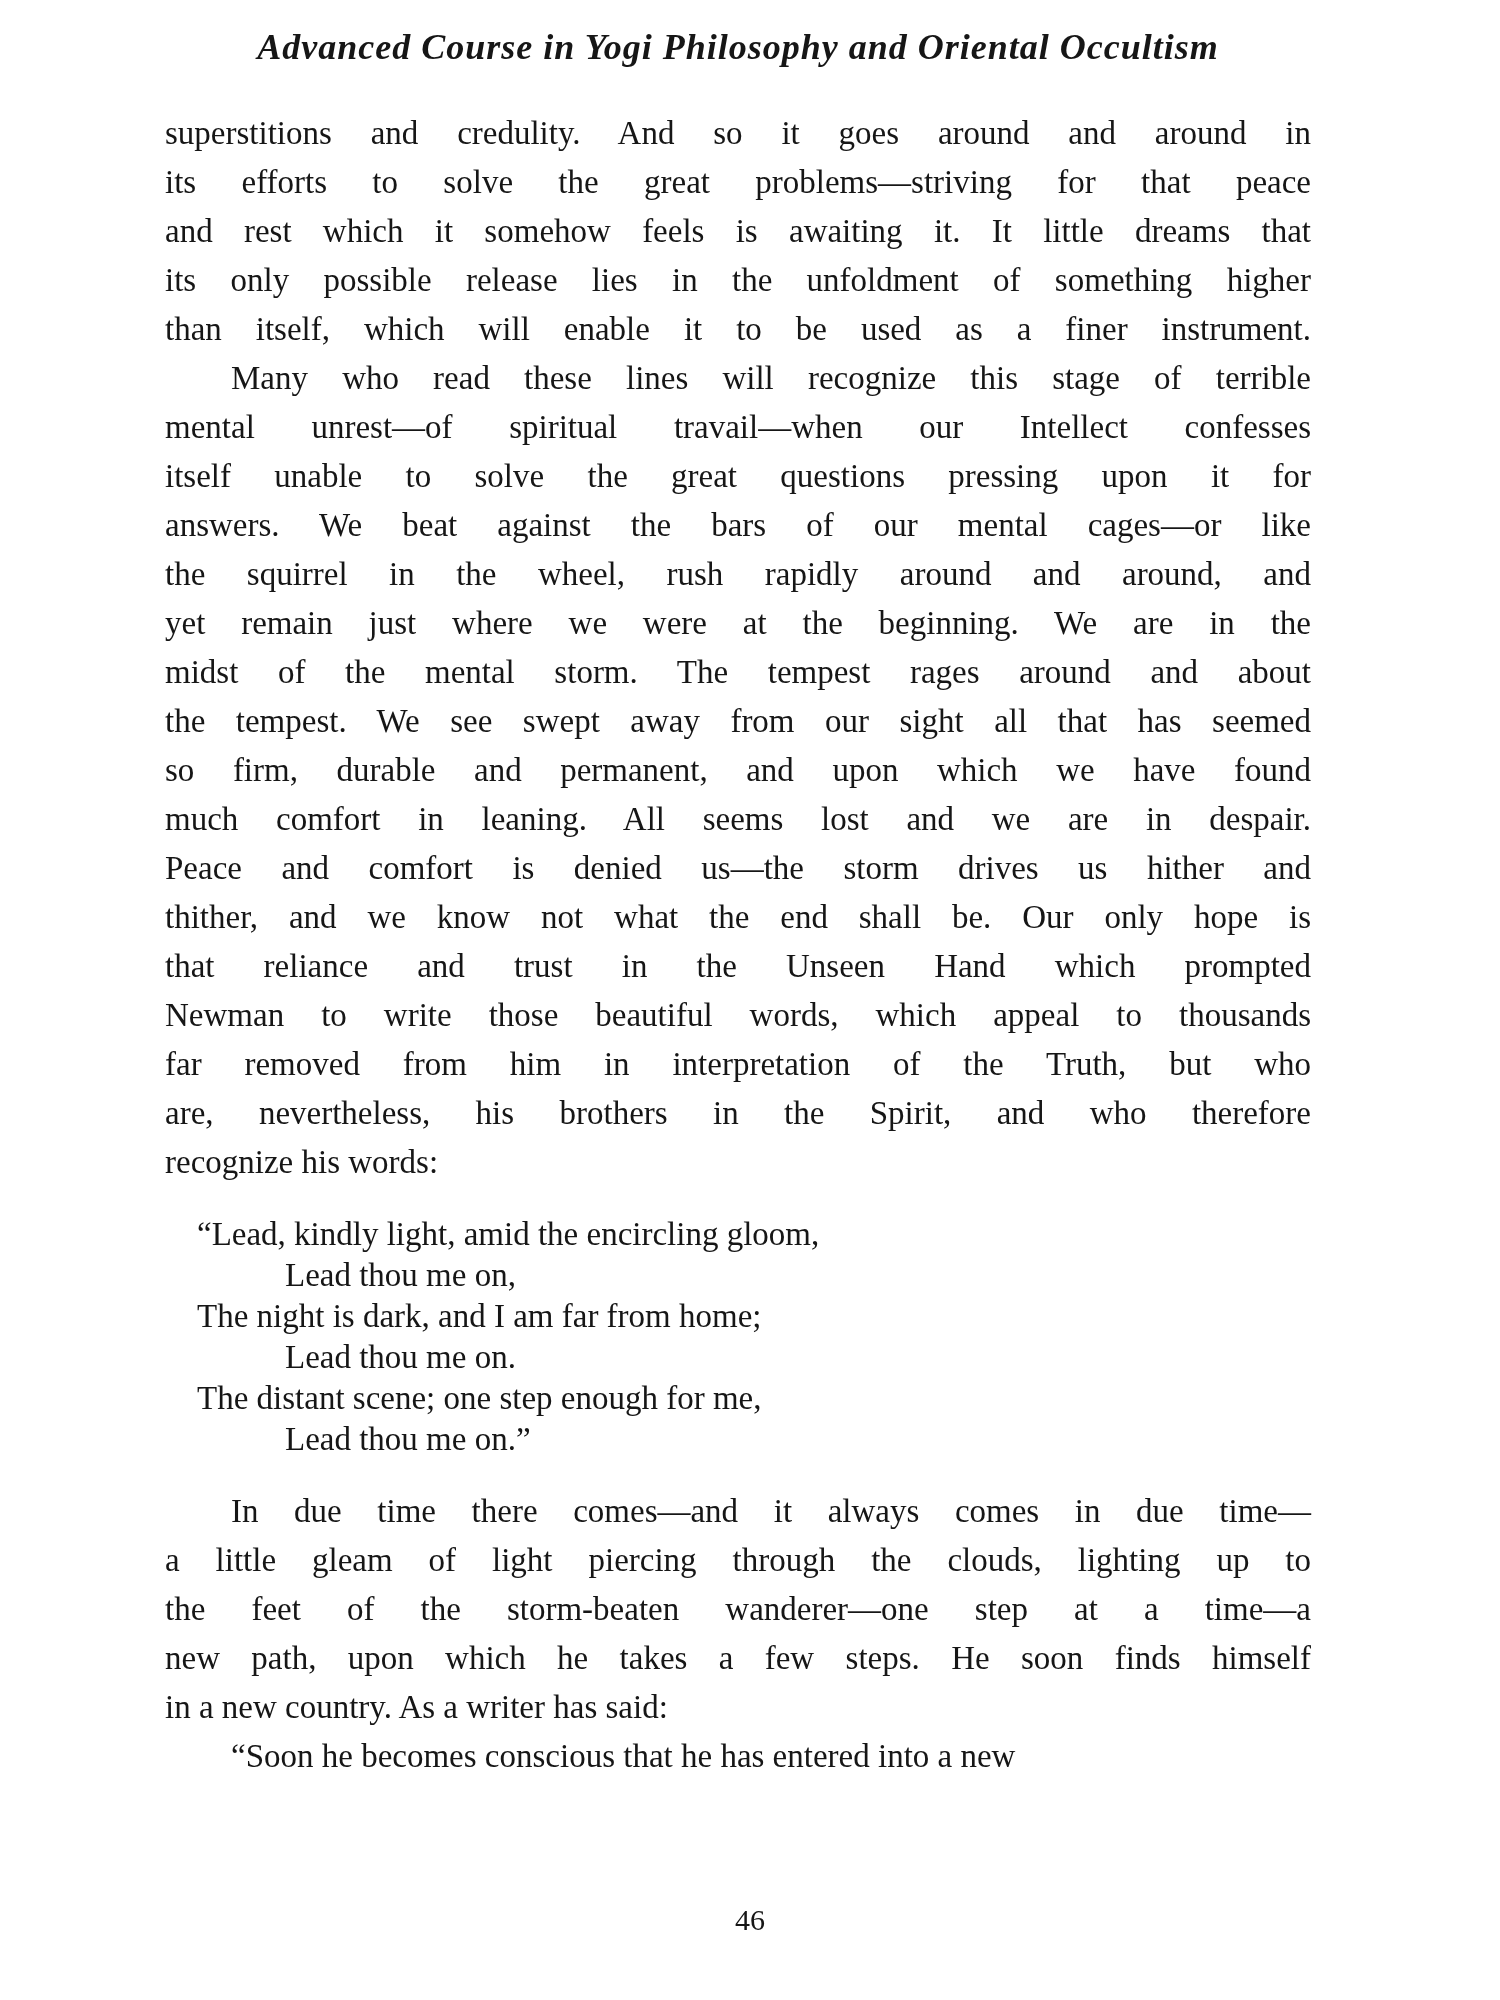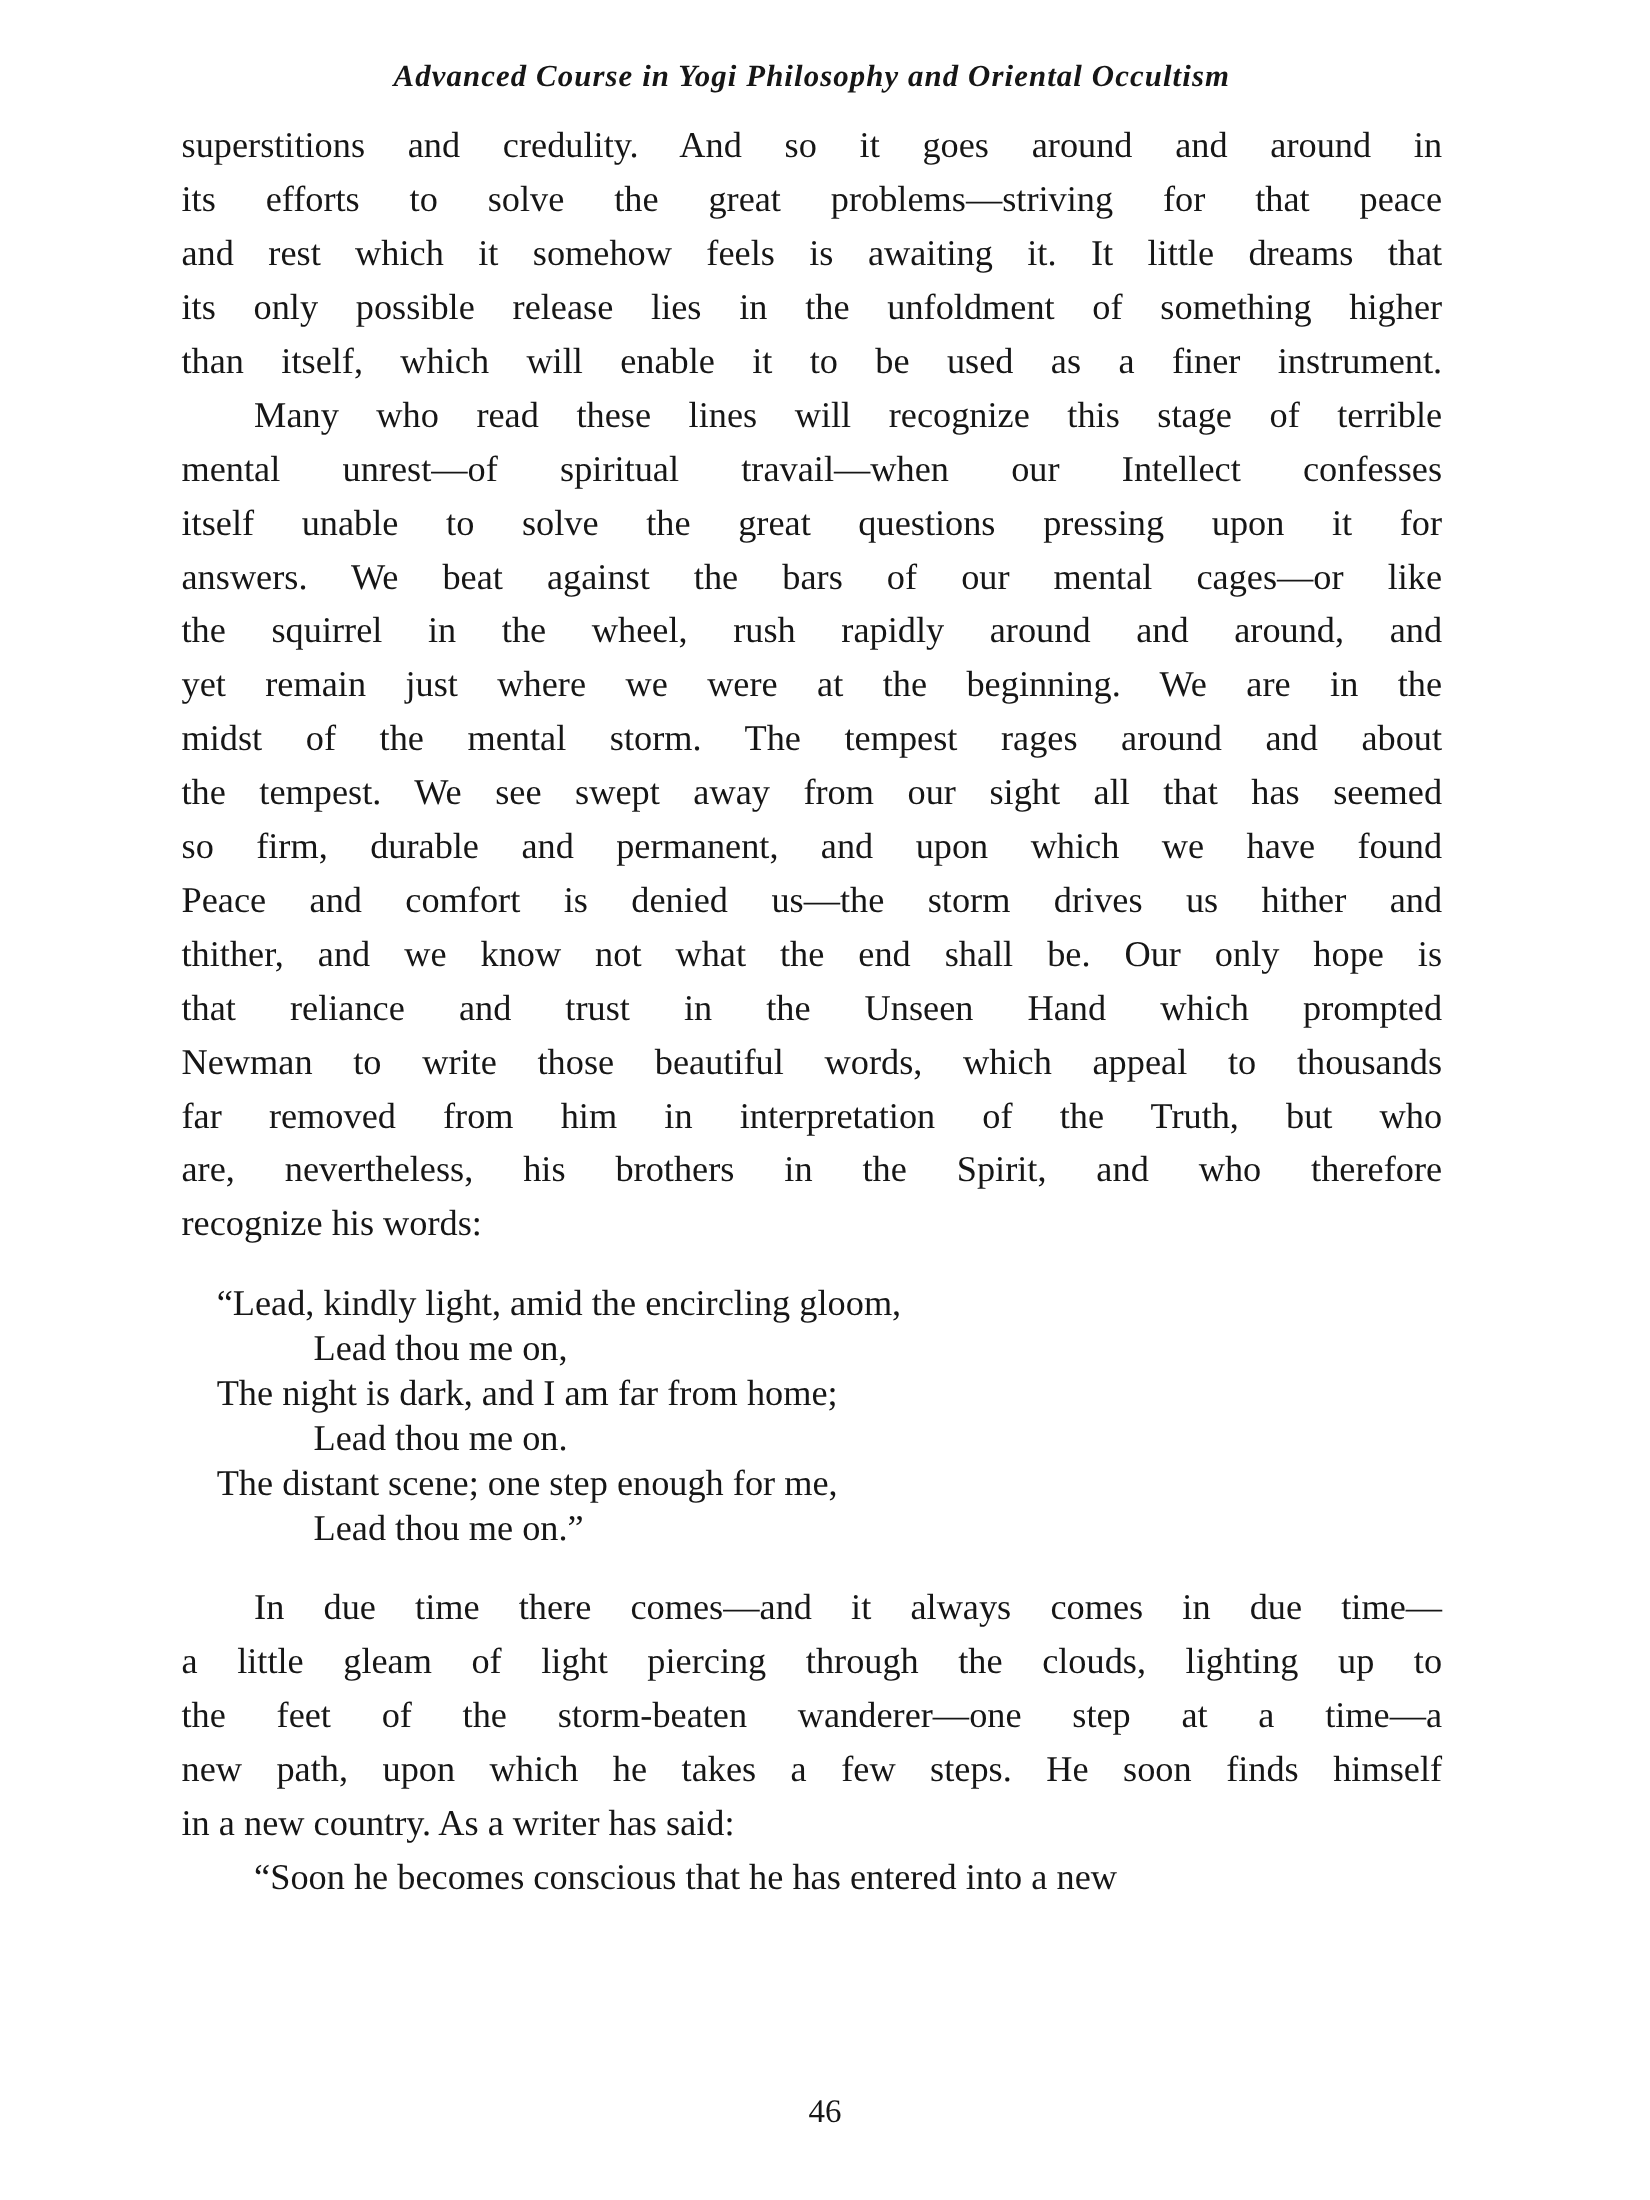--- a/index.html
+++ b/index.html
@@ -17,24 +17,23 @@
     overflow: hidden;
   }
   .running-header {
     position: absolute;
     top: 26px;
     left: 165px;
     width: 1146px;
     text-align: center;
     font-style: italic;
     font-weight: bold;
-    font-size: 28px;
+    font-size: 36px;
     letter-spacing: 1px;
     white-space: nowrap;
-    margin-top: 28px;
   }
   .body-text {
     position: absolute;
     top: 109px;
     left: 165px;
     width: 1146px;
     font-size: 33px;
     line-height: 49px;
   }
   .para .line {
@@ -89,20 +88,21 @@
     <div class="para">
         <div class="line indent">Many who read these lines will recognize this stage of terrible</div>
         <div class="line">mental unrest—of spiritual travail—when our Intellect confesses</div>
         <div class="line">itself unable to solve the great questions pressing upon it for</div>
         <div class="line">answers. We beat against the bars of our mental cages—or like</div>
         <div class="line">the squirrel in the wheel, rush rapidly around and around, and</div>
         <div class="line">yet remain just where we were at the beginning. We are in the</div>
         <div class="line">midst of the mental storm. The tempest rages around and about</div>
         <div class="line">the tempest. We see swept away from our sight all that has seemed</div>
         <div class="line">so firm, durable and permanent, and upon which we have found</div>
+        <div class="line">much comfort in leaning. All seems lost and we are in despair.</div>
         <div class="line">Peace and comfort is denied us—the storm drives us hither and</div>
         <div class="line">thither, and we know not what the end shall be. Our only hope is</div>
         <div class="line">that reliance and trust in the Unseen Hand which prompted</div>
         <div class="line">Newman to write those beautiful words, which appeal to thousands</div>
         <div class="line">far removed from him in interpretation of the Truth, but who</div>
         <div class="line">are, nevertheless, his brothers in the Spirit, and who therefore</div>
         <div class="line last">recognize his words:</div>
       </div>
     <div class="poem">
         <div class="line">“Lead, kindly light, amid the encircling gloom,</div>

